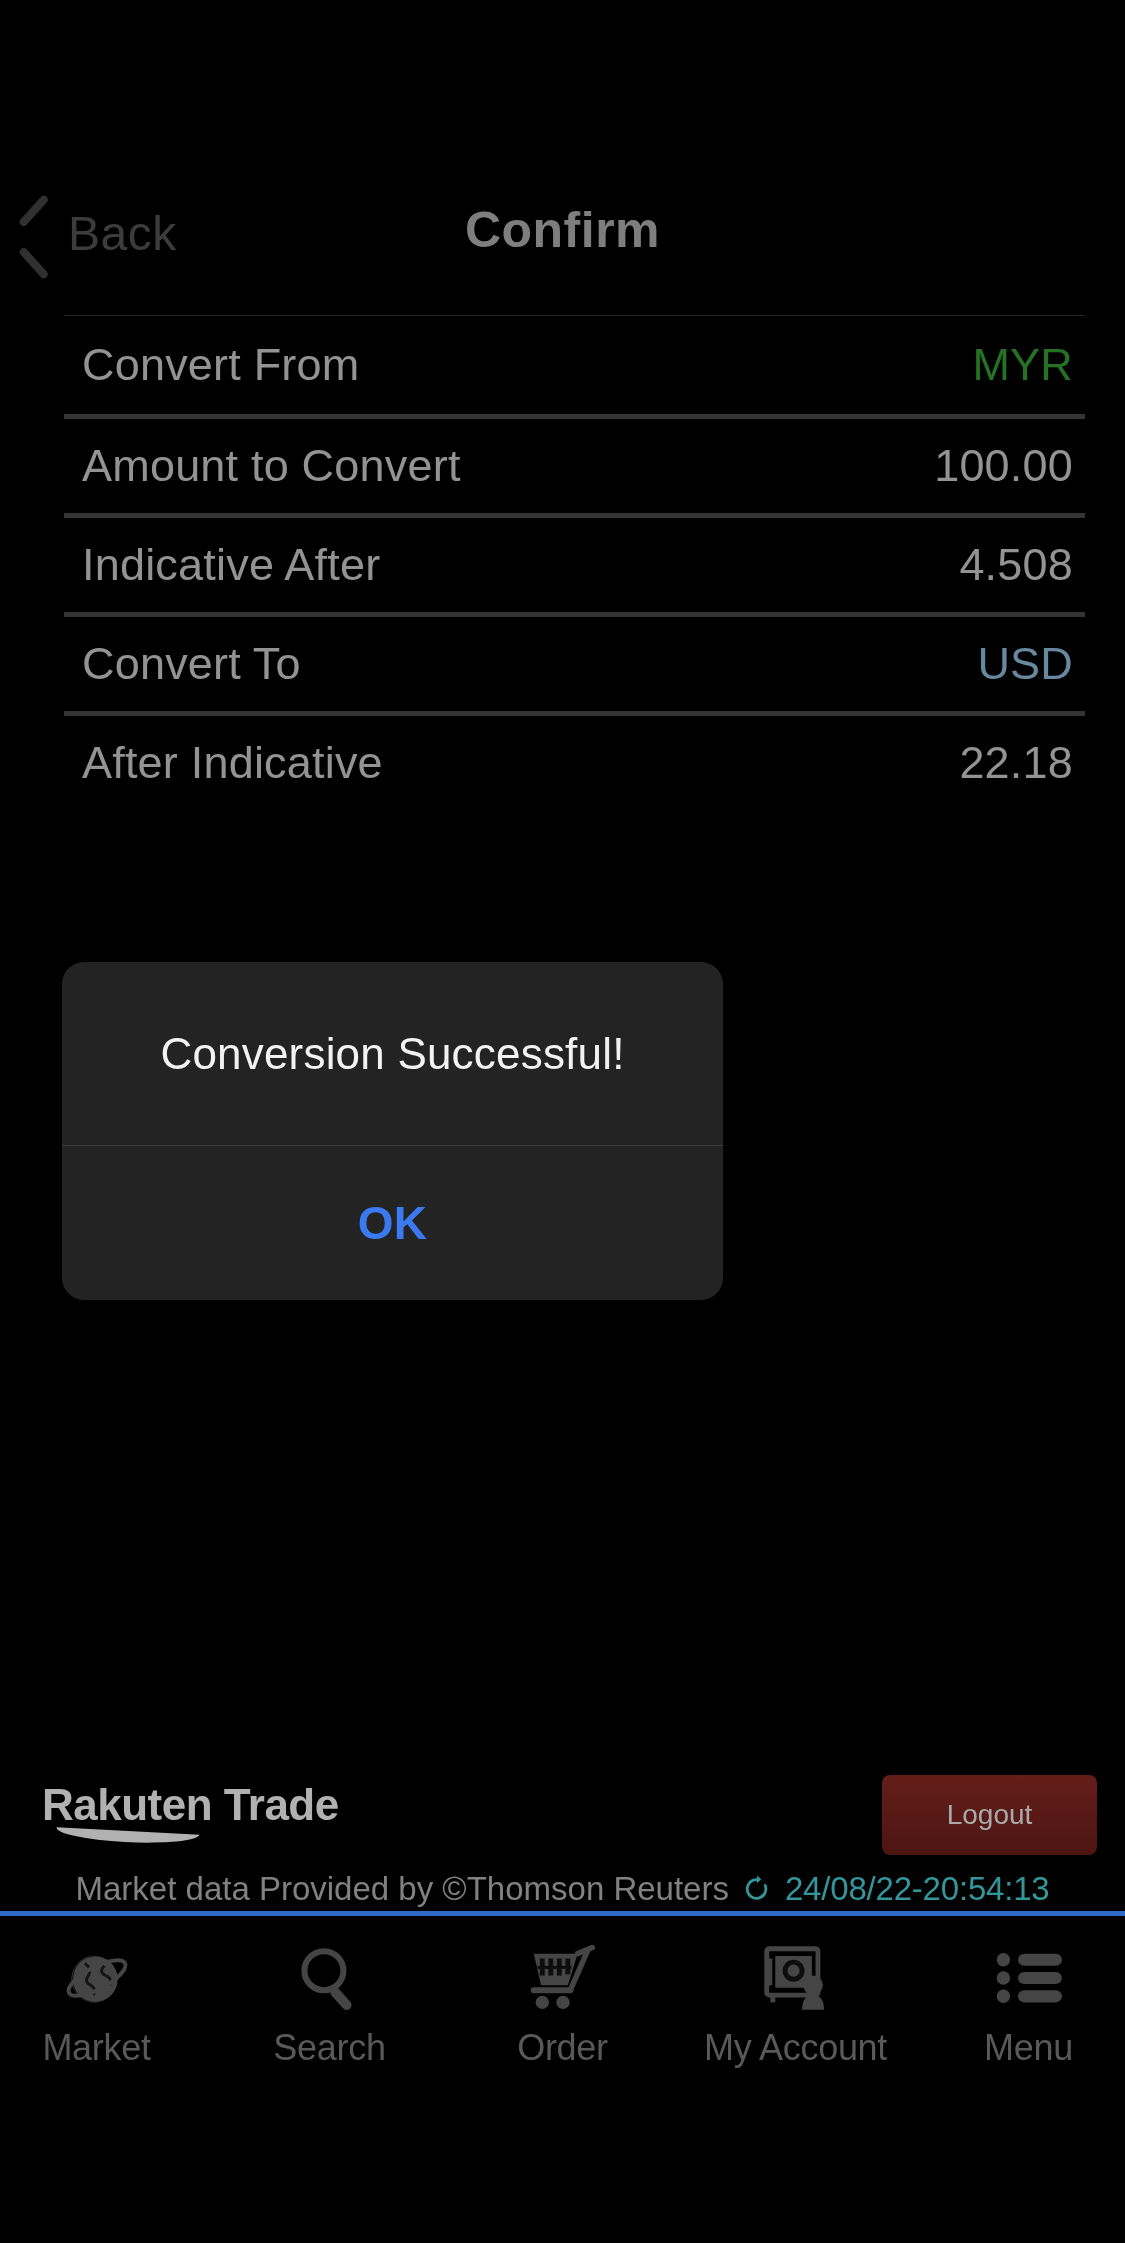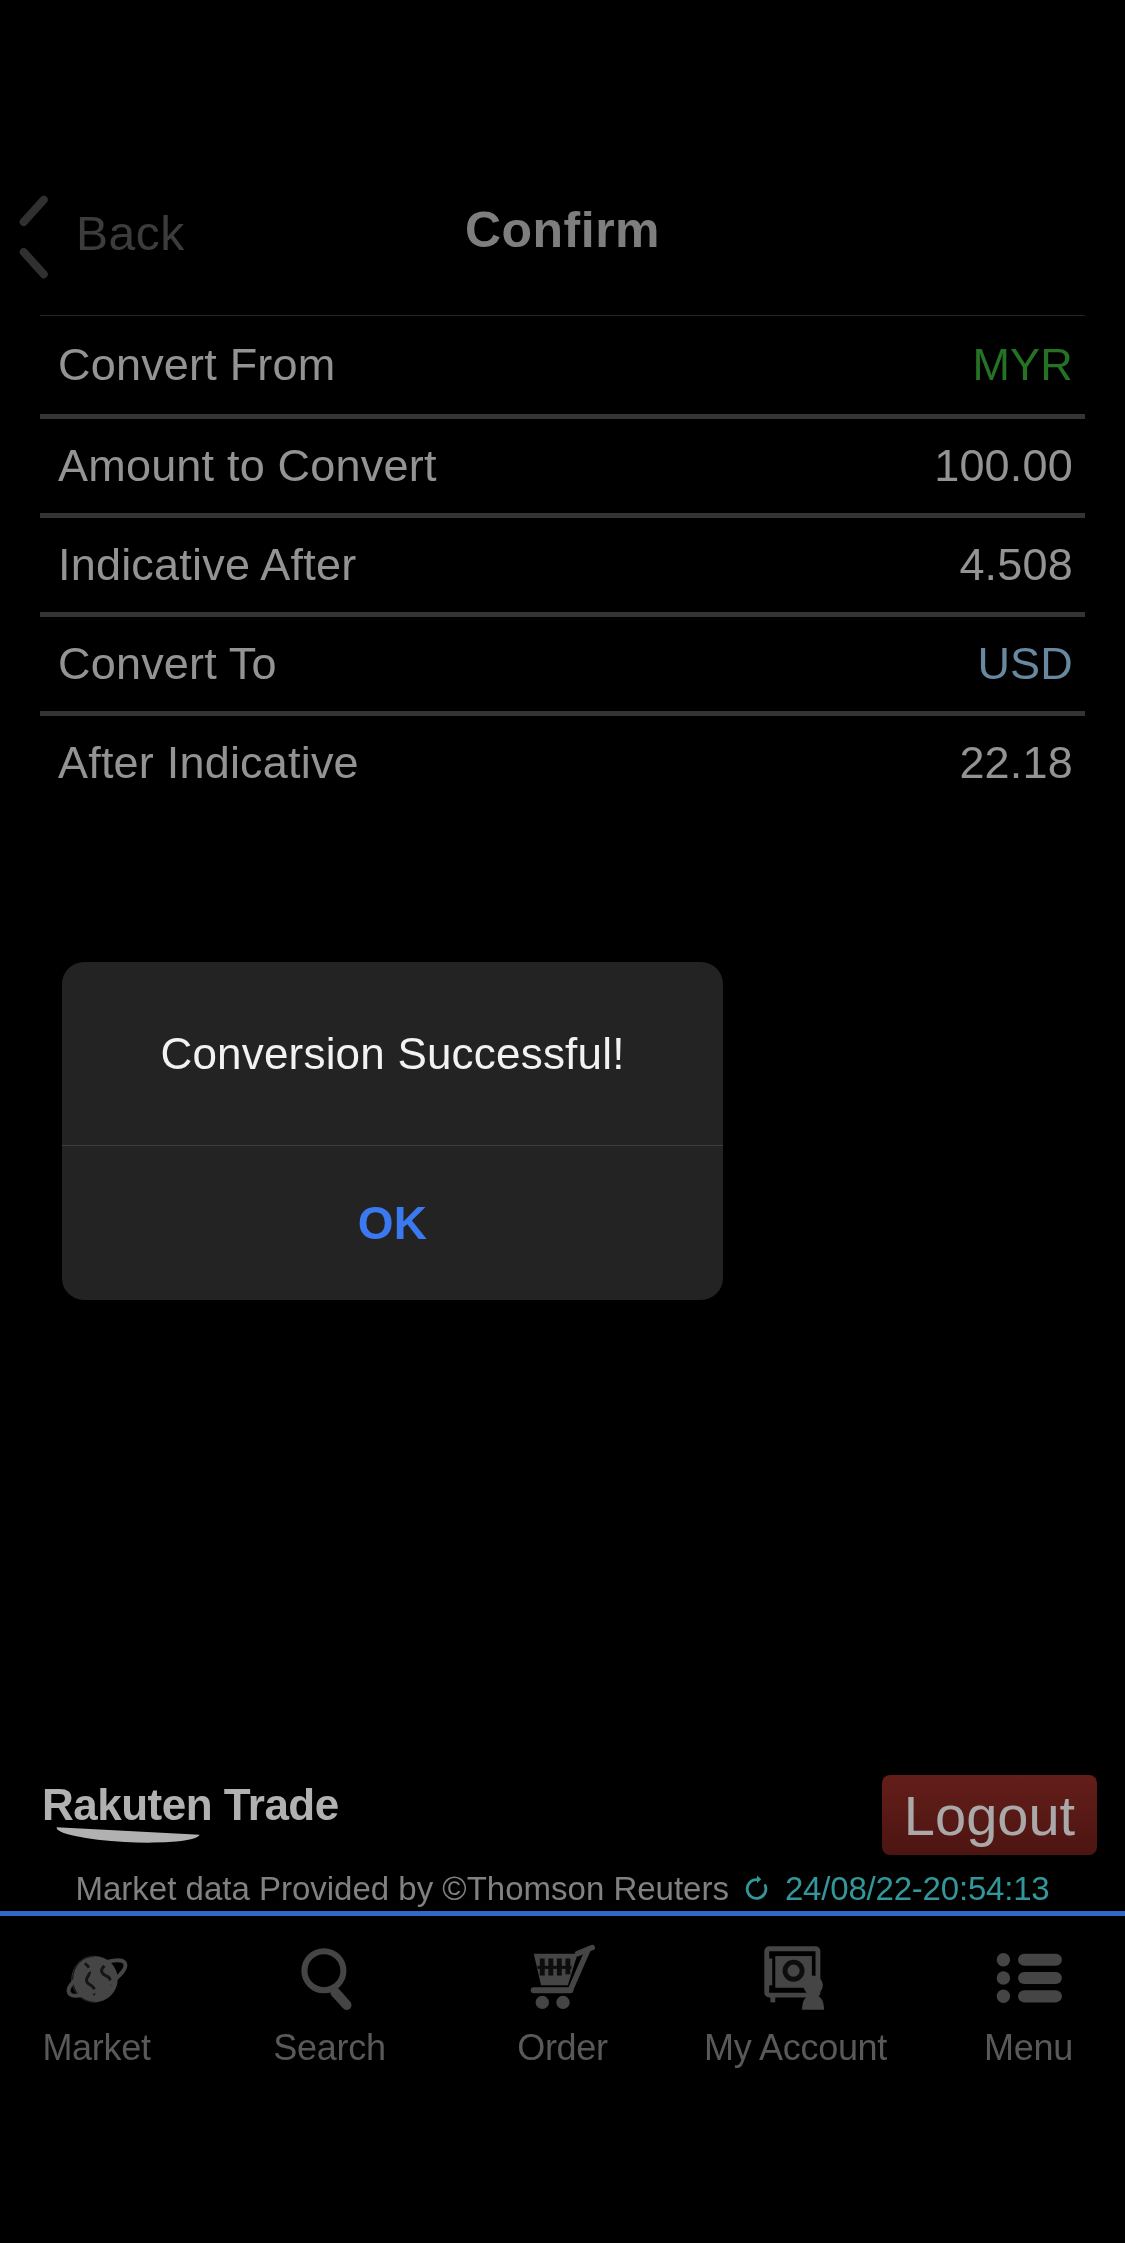--- a/index.html
+++ b/index.html
@@ -17,21 +17,21 @@
 
   
   .header {
     position: absolute;
     left: 0; top: 185px;
     width: 1125px; height: 105px;
   }
   .back-btn {
     position: absolute;
     left: 18px; top: 8px;
-    display: flex; align-items: center; gap: 24px;
+    display: flex; align-items: center; gap: 16px;
     height: 80px;
   }
   .chevron-left {
     width: 34px; height: 56px;
     position: relative;
   }
   .chevron-left::before,
   .chevron-left::after {
     content: "";
     position: absolute;
@@ -56,20 +56,21 @@
     font-weight: bold;
     color: #9a9a9a;
     letter-spacing: 0.5px;
   }
 
   
   .detail-list {
     position: absolute;
     left: 0; top: 315px;
     width: 1125px;
+    padding-left: 24px;
   }
   .detail-row {
     position: relative;
     height: 99px;
     margin: 0 40px;
     display: flex;
     align-items: center;
     justify-content: space-between;
     border-top: 5px solid #404040;
     padding: 0 12px 0 18px;
@@ -178,21 +179,21 @@
   }
   .logout-btn {
     position: absolute;
     right: 28px; top: 0px;
     width: 215px; height: 80px;
     background: linear-gradient(#7a2520, #5e1a16);
     border-radius: 8px;
     display: flex;
     align-items: center;
     justify-content: center;
-    font-size: 56px;
+    font-size: 28px;
     color: #cfcfcf;
     cursor: pointer;
   }
 
   
   .status-line {
     position: absolute;
     left: 0; top: 1866px;
     width: 1125px; height: 50px;
     display: flex;

